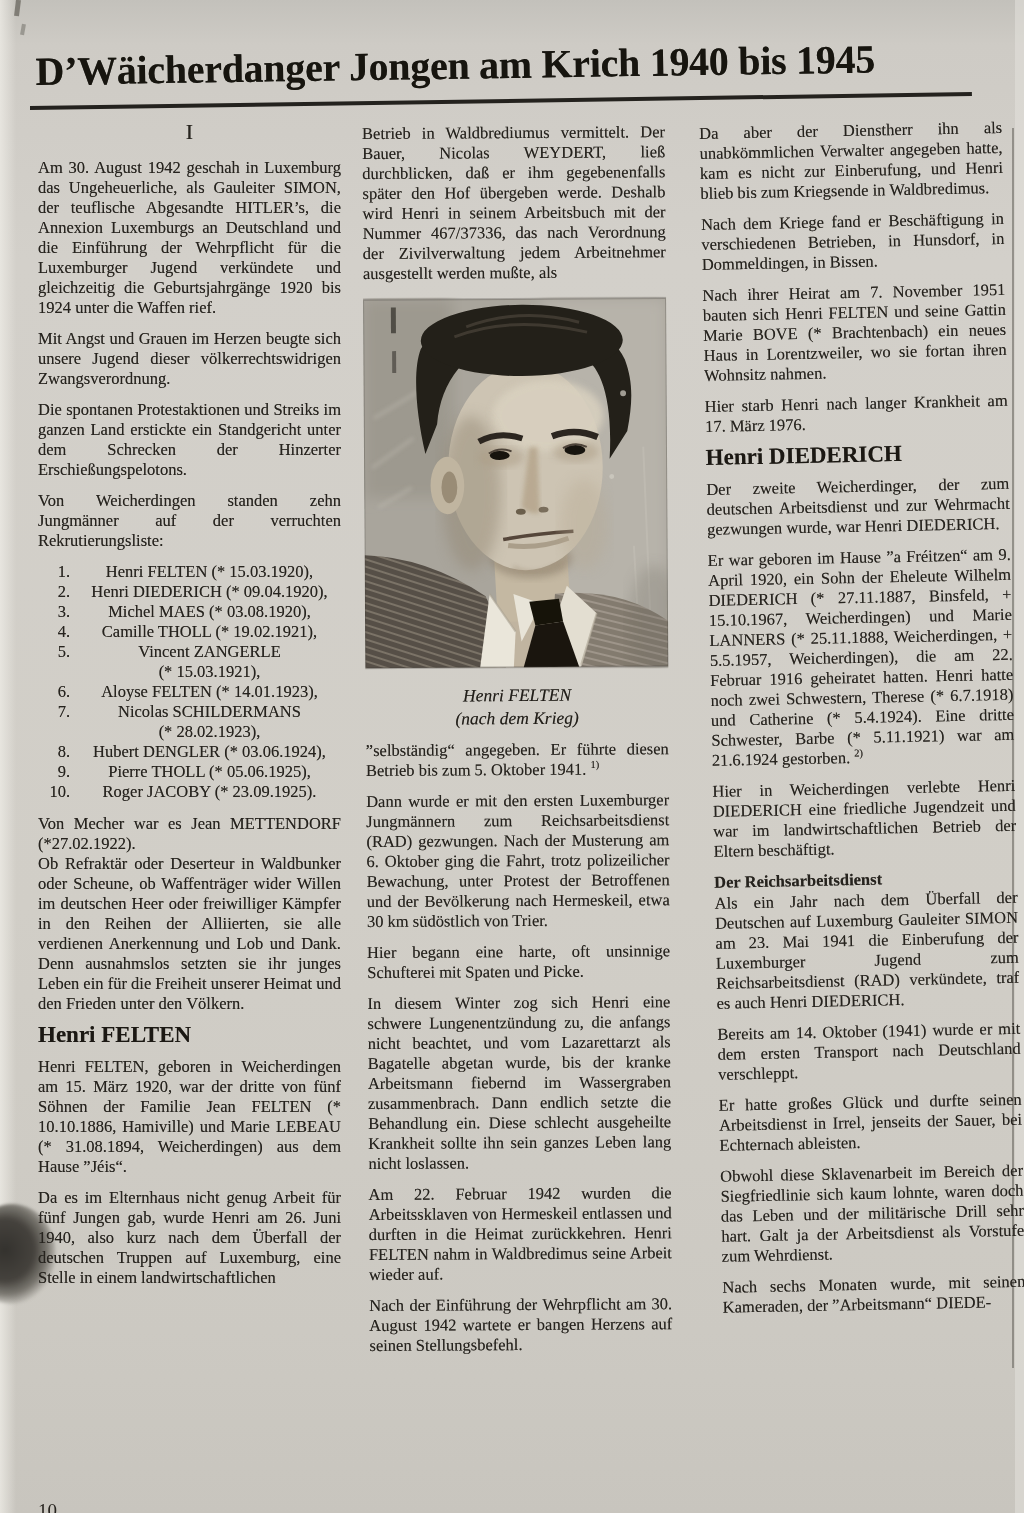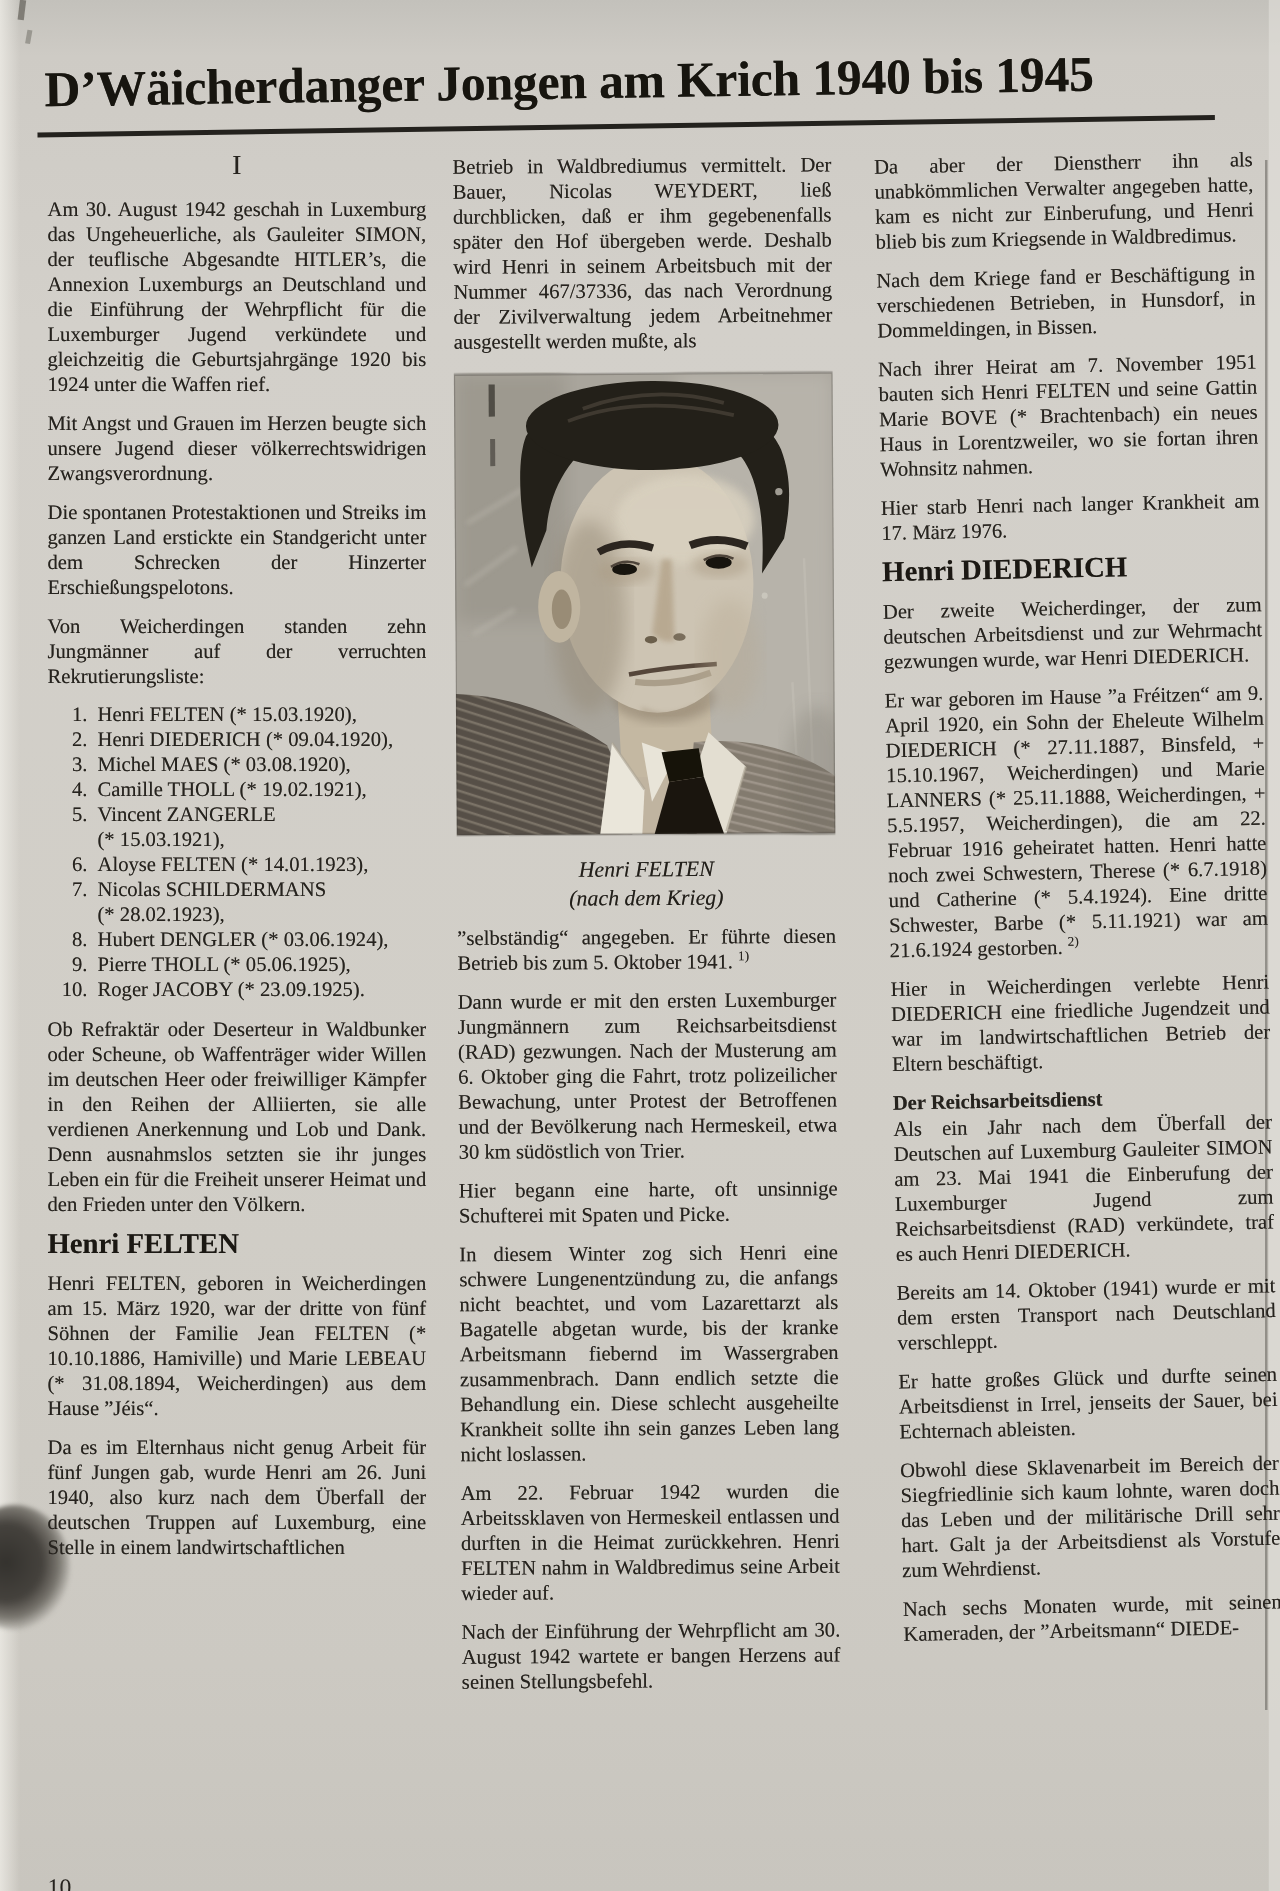--- a/index.html
+++ b/index.html
@@ -32,21 +32,21 @@
   .col-2{left:362px;top:124px;transform:rotate(-0.35deg);transform-origin:left top;}
   .col-3{left:699px;top:124px;transform:rotate(-1.15deg);transform-origin:left top;}
   .col p{margin:0 0 11px 0;}
   .col p.tight{margin-bottom:0;}
   .numeral{text-align:center;font-size:22px;margin:0 0 16px 0;}
   .h2{font-size:23px;font-weight:bold;margin:9px 0 12px 0;color:#1b1813;}
   .h3{font-size:16.5px;font-weight:bold;margin:0 0 1px 0;}
   .rlist{margin:3px 0 12px 0;}
   .rlist .row{display:flex;}
   .rlist .num{flex:0 0 32px;text-align:right;padding-right:8px;}
-  .rlist .itext{flex:1;text-align:left;white-space:pre-line;}
+  .rlist .itext{flex:1;text-align:center;white-space:pre-line;}
   sup{font-size:10.5px;line-height:0;vertical-align:super;}
   figure.photo{margin:14px 0 10px 0;}
   figure.photo svg{display:block;width:303px;height:372px;}
   figcaption{text-align:center;font-style:italic;font-size:17.5px;line-height:23px;margin-top:15px;color:#211e19;}
   .page-number{position:absolute;left:38px;top:1500px;font-size:19px;color:#26231e;}
 </style>
 </head>
 <body>
 
 <div class="page">
@@ -104,20 +104,21 @@
         </div>
         <div class="row">
           <span class="num">9.</span>
           <span class="itext">Pierre THOLL (* 05.06.1925),</span>
         </div>
         <div class="row">
           <span class="num">10.</span>
           <span class="itext">Roger JACOBY (* 23.09.1925).</span>
         </div>
       </div>
+      <p class="tight">Von Mecher war es Jean METTENDORF (*27.02.1922).</p>
       <p>Ob Refraktär oder Deserteur in Waldbunker oder Scheune, ob Waffenträger wider Willen im deutschen Heer oder freiwilliger Kämpfer in den Reihen der Alliierten, sie alle verdienen Anerkennung und Lob und Dank. Denn ausnahmslos setzten sie ihr junges Leben ein für die Freiheit unserer Heimat und den Frieden unter den Völkern.</p>
       <div class="h2">Henri FELTEN</div>
       <p>Henri FELTEN, geboren in Weicherdingen am 15. März 1920, war der dritte von fünf Söhnen der Familie Jean FELTEN (* 10.10.1886, Hamiville) und Marie LEBEAU (* 31.08.1894, Weicherdingen) aus dem Hause ”Jéis“.</p>
       <p>Da es im Elternhaus nicht genug Arbeit für fünf Jungen gab, wurde Henri am 26. Juni 1940, also kurz nach dem Überfall der deutschen Truppen auf Luxemburg, eine Stelle in einem landwirtschaftlichen</p>
     </div>
   <div class="col col-2">
       <p>Betrieb in Waldbrediumus vermittelt. Der Bauer, Nicolas WEYDERT, ließ durchblicken, daß er ihm gegebenenfalls später den Hof übergeben werde. Deshalb wird Henri in seinem Arbeitsbuch mit der Nummer 467/37336, das nach Verordnung der Zivilverwaltung jedem Arbeitnehmer ausgestellt werden mußte, als</p>
   <figure class="photo">
     <svg viewBox="0 0 306 372" xmlns="http://www.w3.org/2000/svg">
       <defs>

